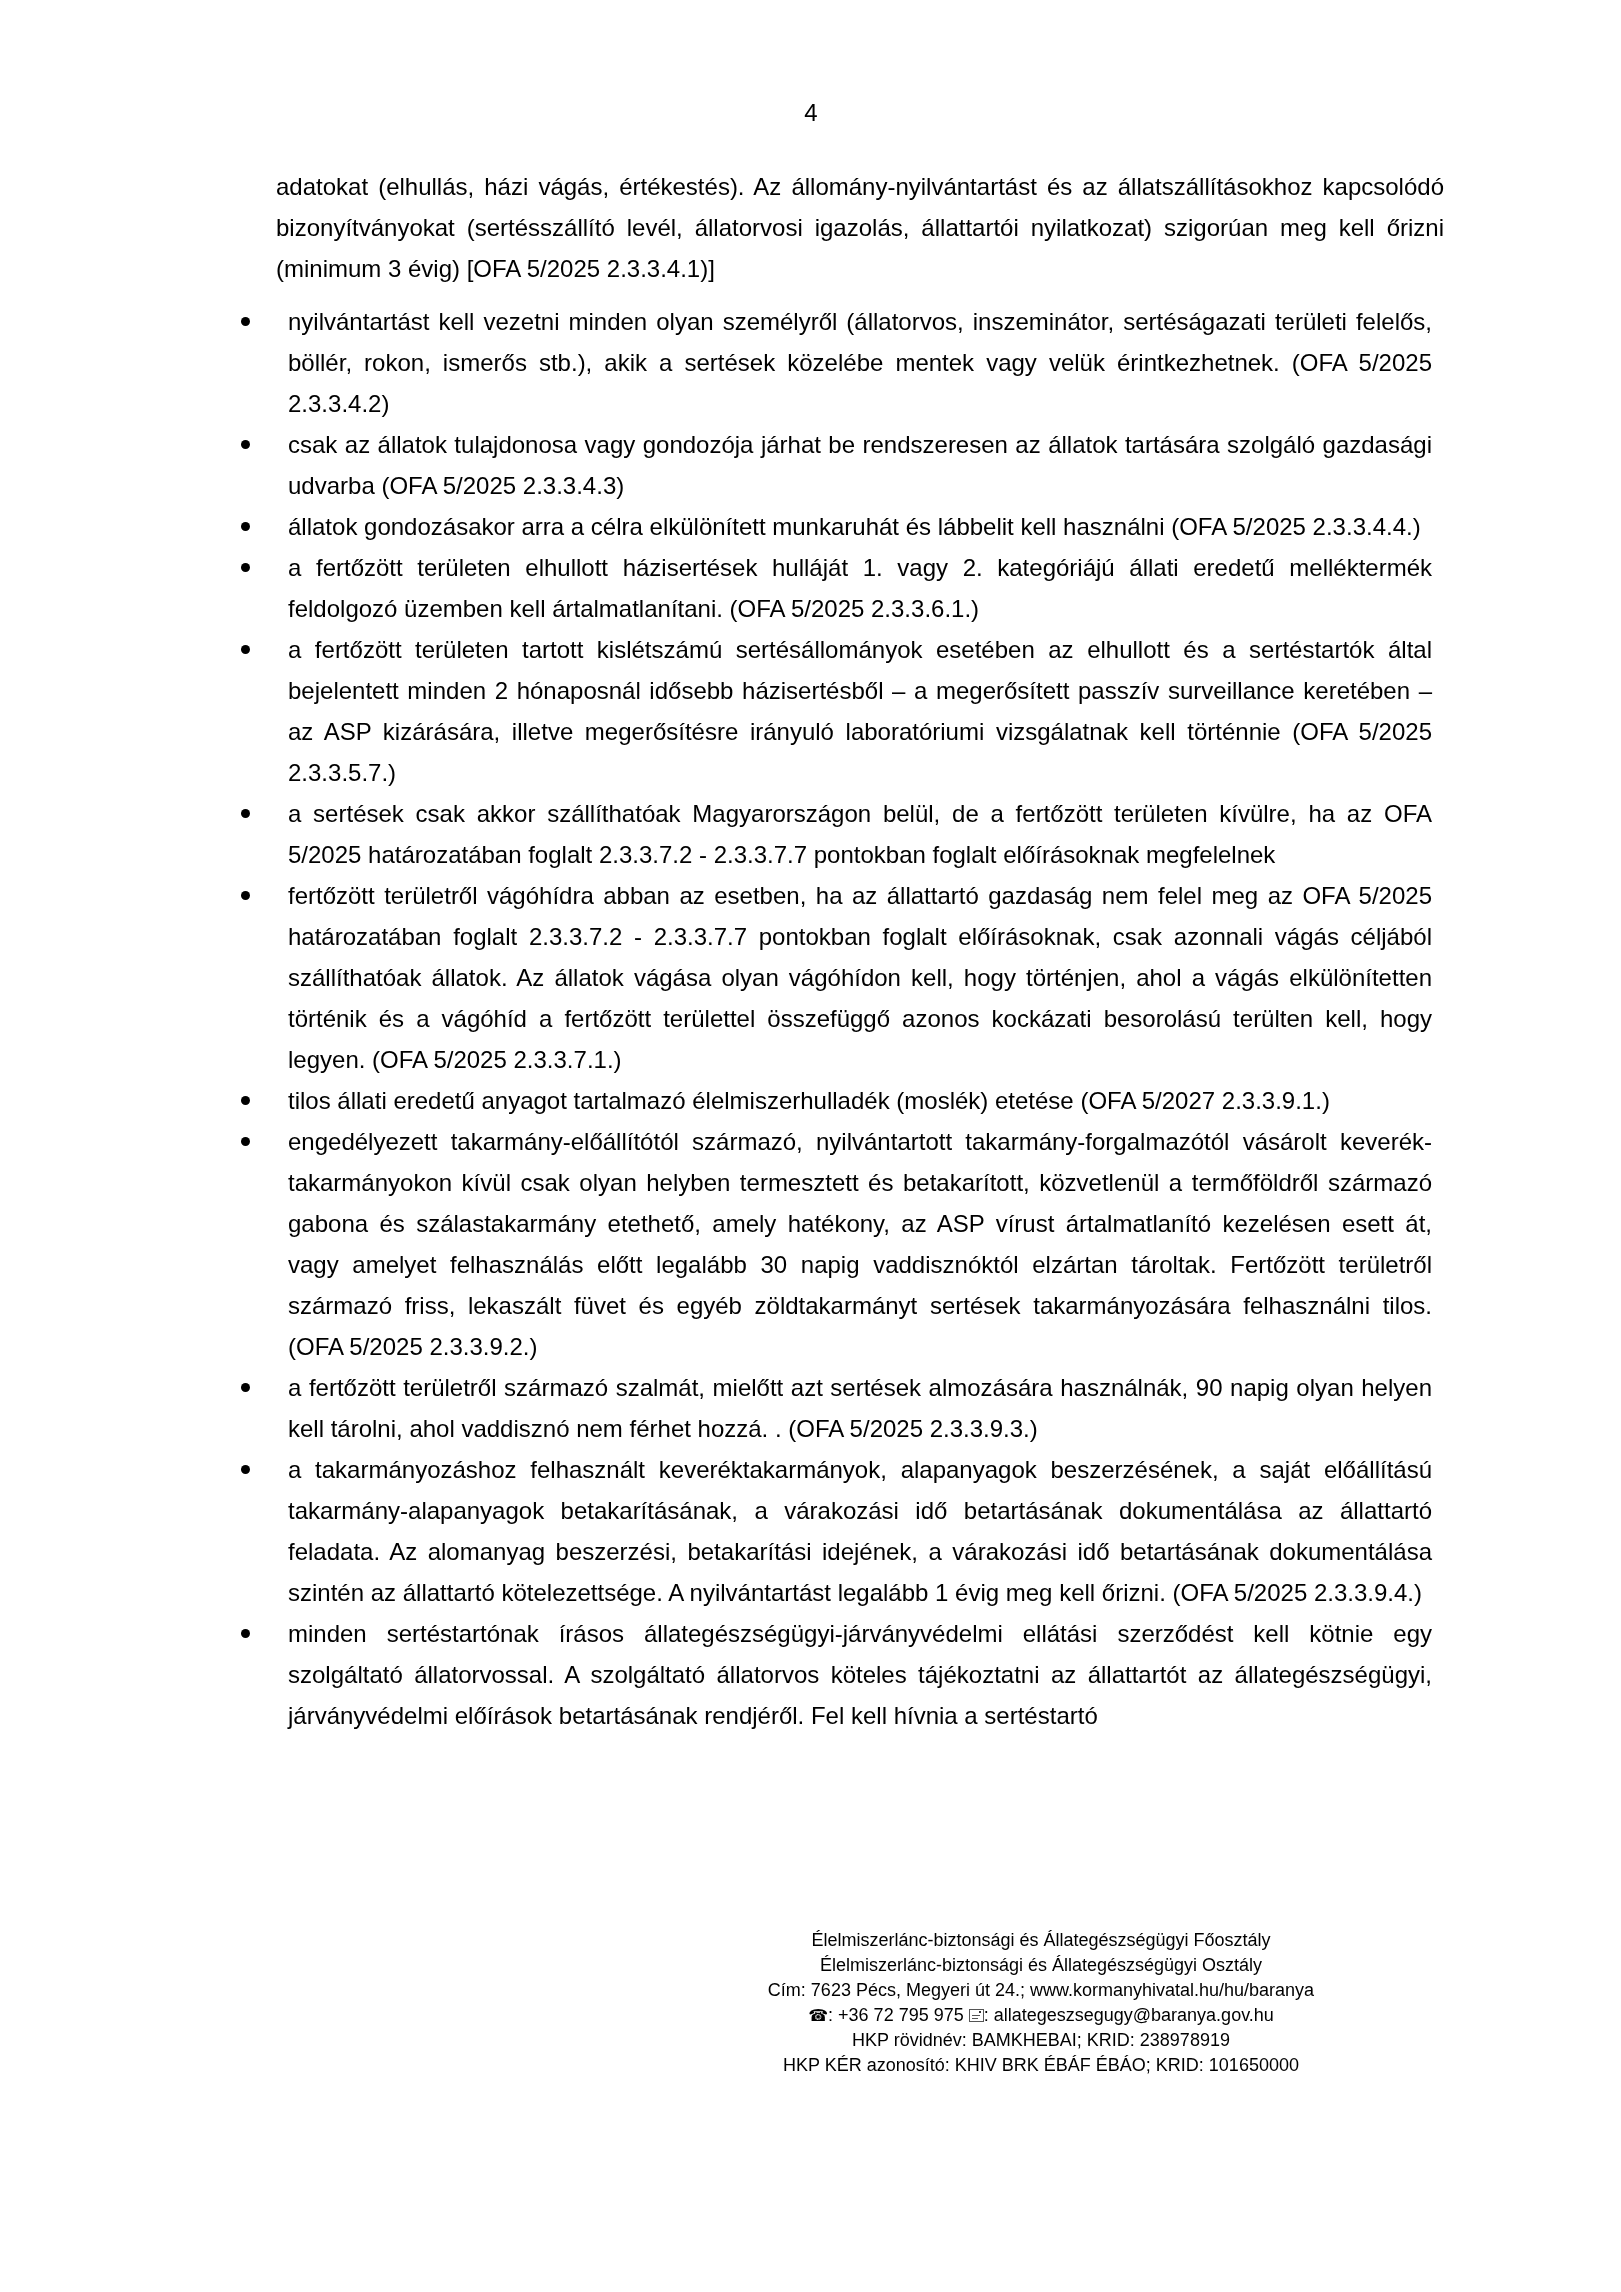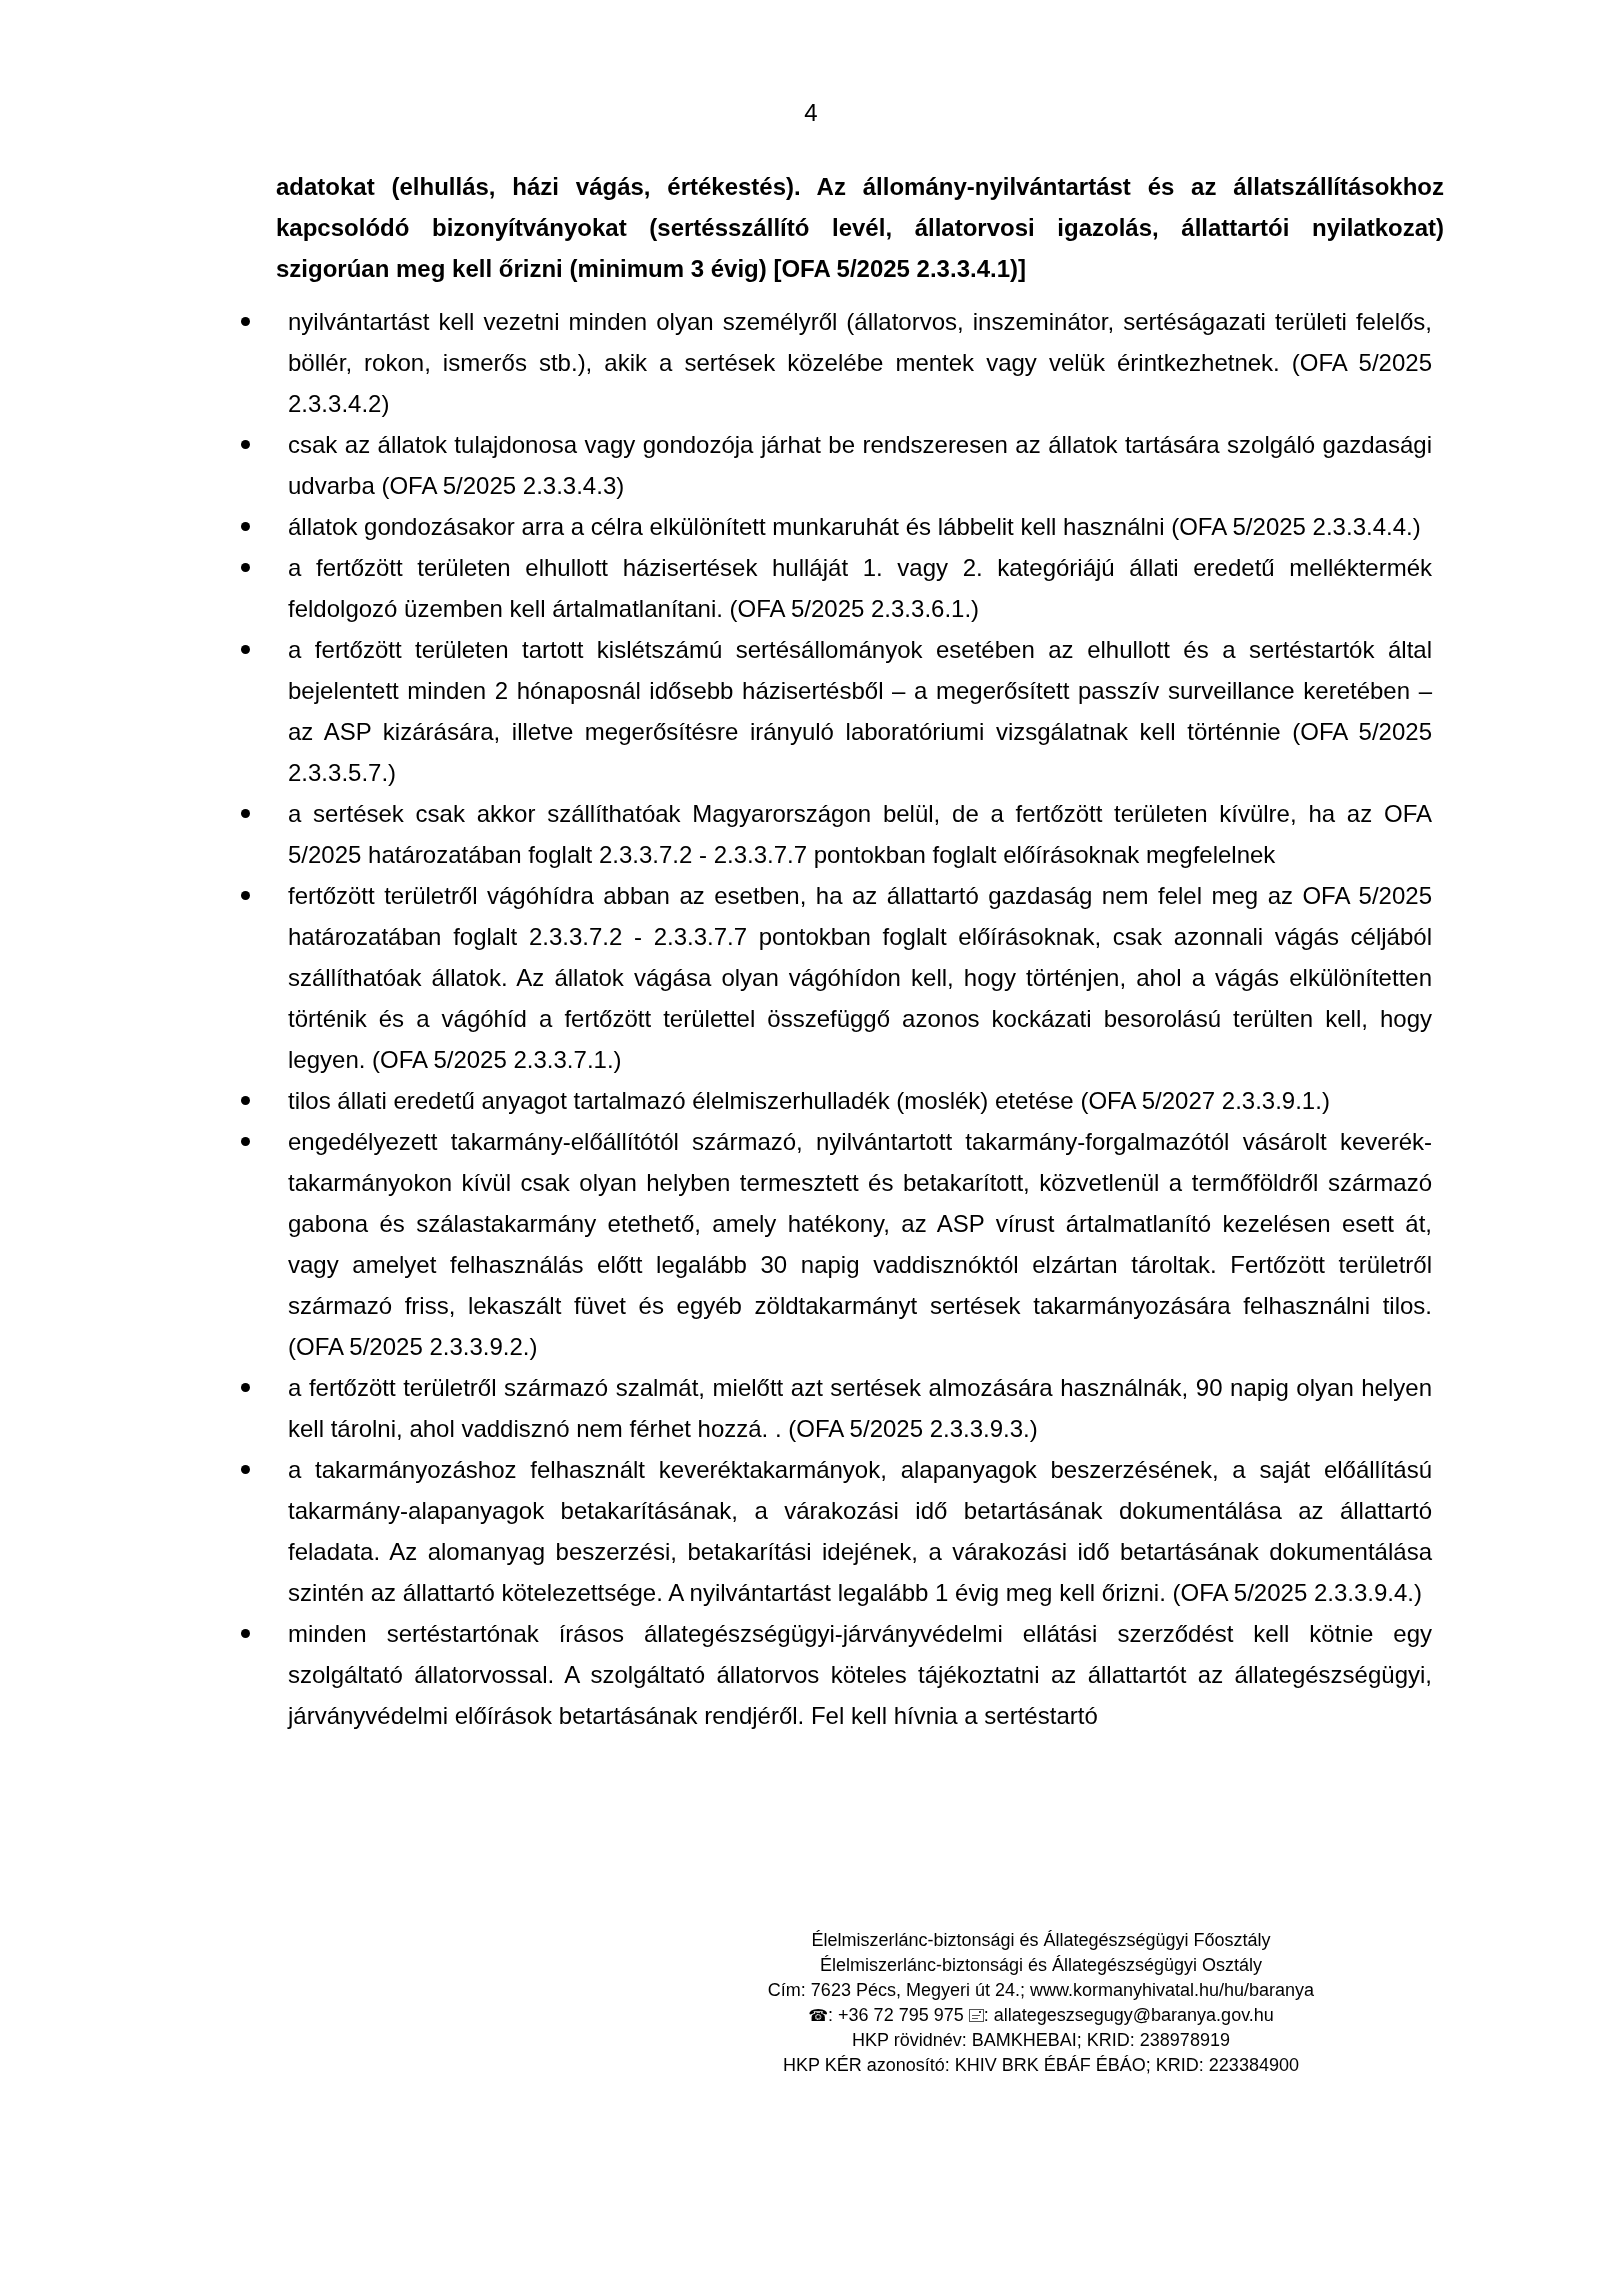--- a/index.html
+++ b/index.html
@@ -7,21 +7,21 @@
   .page-number {
     position: absolute; left: 0; width: 1622px; top: 92px;
     text-align: center; font-family: "Liberation Sans", sans-serif;
     font-size: 24px; line-height: 41px;
   }
   .body-text {
     position: absolute; left: 276px; top: 166px; width: 1168px;
     font-family: "Liberation Sans", sans-serif; font-size: 24px;
     line-height: 41px; text-align: justify;
   }
-  .body-text p { margin: 0; font-weight: bold; }
+  .body-text p { margin: 0; }
   .bullets { list-style: none; margin: 12px; padding: 0; }
   .bullets li { position: relative; margin: 0; padding: 0; text-align: justify; }
   .bullet-dot {
     position: absolute; left: -47px; top: 16px; width: 9px; height: 9px;
     border-radius: 50%; background: #000;
   }
   .footer {
     position: absolute; right: 178px; top: 1928px; width: 806px;
     text-align: center; font-family: "Liberation Sans", sans-serif;
     font-size: 18px; line-height: 25px;
@@ -61,15 +61,15 @@
     <li><span class="bullet-dot"></span><span>minden sertéstartónak írásos állategészségügyi-járványvédelmi ellátási szerződést kell kötnie egy szolgáltató állatorvossal. A szolgáltató állatorvos köteles tájékoztatni az állattartót az állategészségügyi, járványvédelmi előírások betartásának rendjéről. Fel kell hívnia a sertéstartó</span></li>
   </ul>
 </div>
 
 <div class="footer">
   <div>Élelmiszerlánc-biztonsági és Állategészségügyi Főosztály</div>
   <div>Élelmiszerlánc-biztonsági és Állategészségügyi Osztály</div>
   <div>Cím: 7623 Pécs, Megyeri út 24.; www.kormanyhivatal.hu/hu/baranya</div>
   <div><span class="ico-phone">☎</span><span>: +36 72 795 975 </span><span class="ico-mail"><span></span></span><span>: allategeszsegugy@baranya.gov.hu</span></div>
   <div>HKP rövidnév: BAMKHEBAI; KRID: 238978919</div>
-  <div>HKP KÉR azonosító: KHIV BRK ÉBÁF ÉBÁO; KRID: 223384900</div>
+  <div>HKP KÉR azonosító: KHIV BRK ÉBÁF ÉBÁO; KRID: 101650000</div>
 </div>
 
 
 </body></html>

